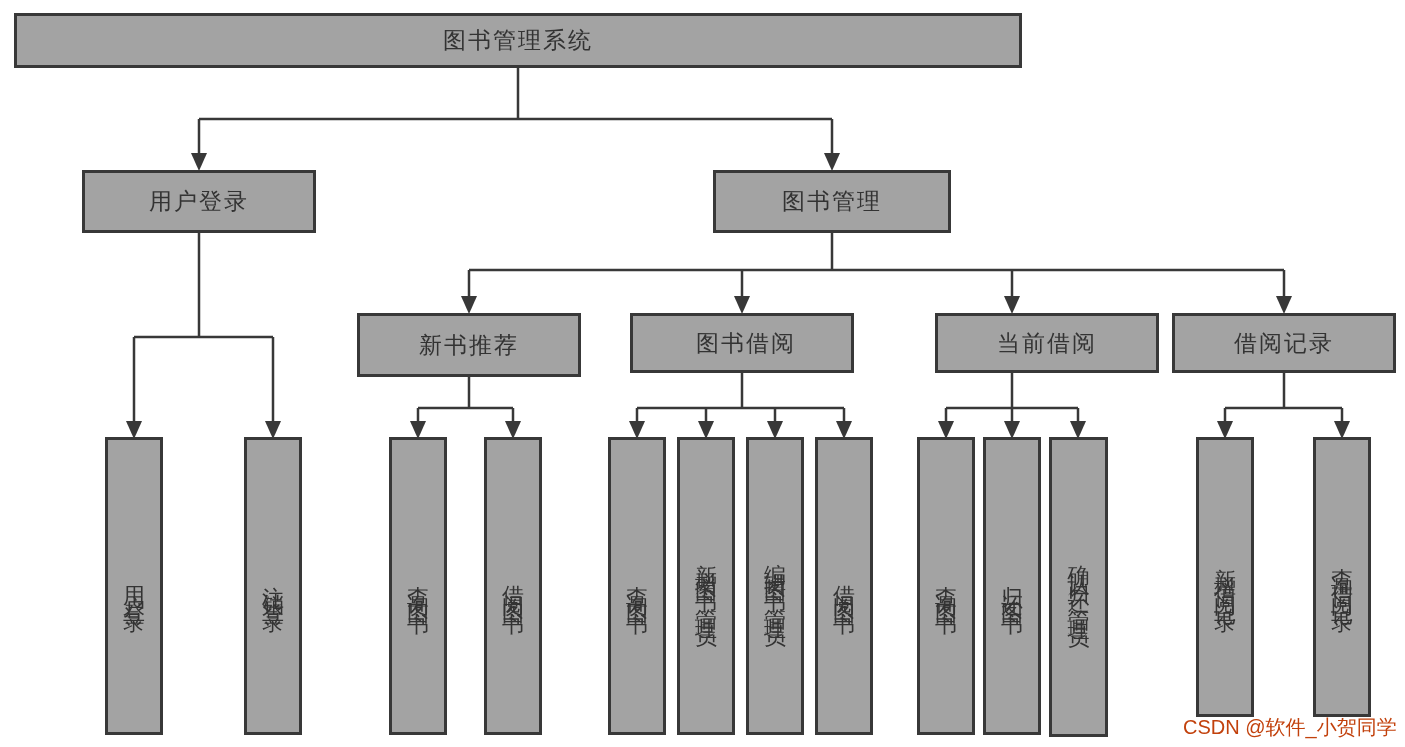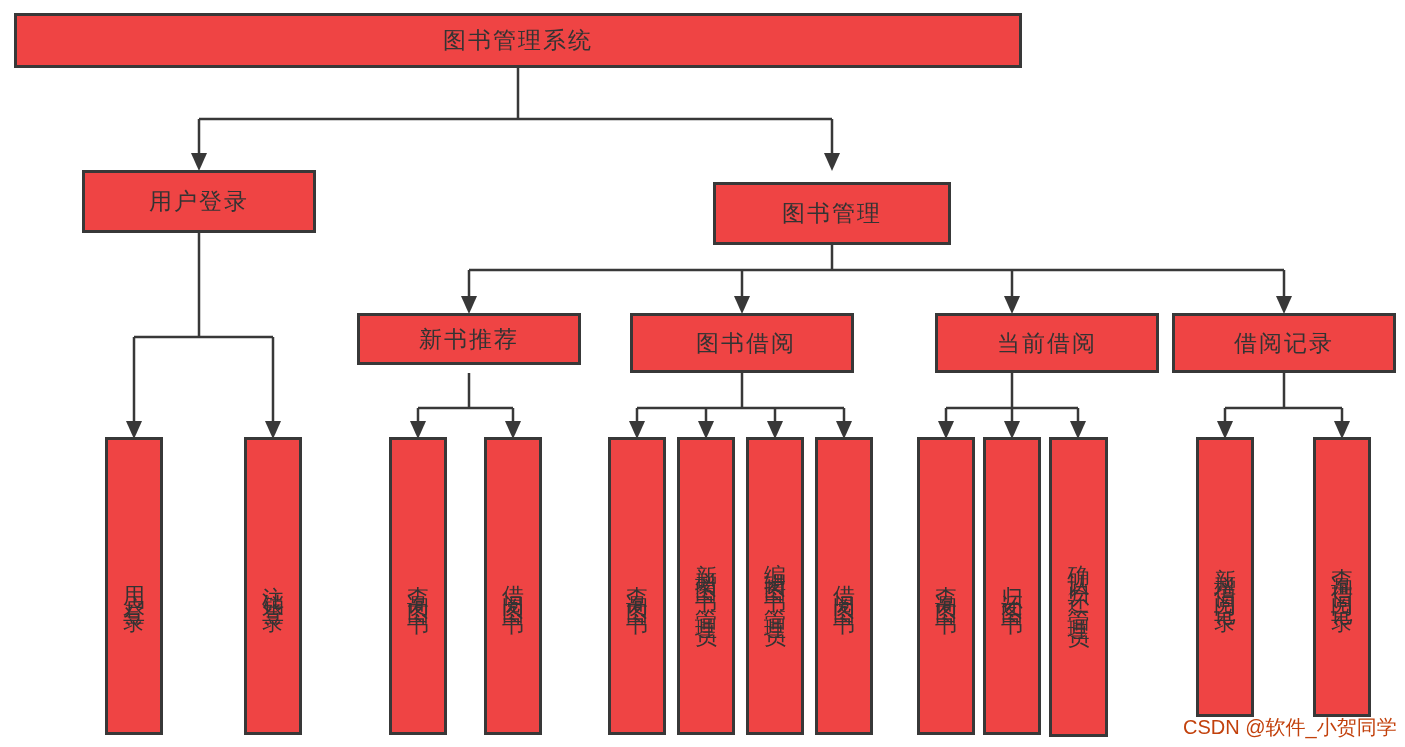--- a/index.html
+++ b/index.html
@@ -2,21 +2,21 @@
 <html><head>
 <meta charset="utf-8">
 <style>
   html,body{margin:0;padding:0;background:#fff;}
   .canvas{
     position:relative;width:1405px;height:747px;background:#ffffff;
     font-family:"Liberation Sans",sans-serif;overflow:hidden;
   }
   .connectors{position:absolute;left:0;top:0;}
   .box{
-    position:absolute;background:#ef4444;border:3px solid #383838;
+    position:absolute;background:#a3a3a3;border:3px solid #383838;
     box-sizing:border-box;display:flex;align-items:center;justify-content:center;
     color:#333333;
   }
   .hlabel{font-size:23px;letter-spacing:2px;white-space:nowrap;}
   .vtext{
     writing-mode:vertical-rl;text-orientation:mixed;
     font-size:22px;letter-spacing:9px;line-height:1;white-space:nowrap;
   }
   .watermark{
     position:absolute;left:1183px;top:714px;width:222px;
@@ -71,25 +71,25 @@
     </g>
   </svg>
 
   <div class="box" style="left:14px;top:13px;width:1008px;height:55px;">
     <span class="hlabel">图书管理系统</span>
   </div>
 
   <div class="box" style="left:82px;top:170px;width:234px;height:63px;">
     <span class="hlabel">用户登录</span>
   </div>
-  <div class="box" style="left:713px;top:170px;width:238px;height:63px;margin-top:12px;">
+  <div class="box" style="left:713px;top:170px;width:238px;height:63px;">
     <span class="hlabel">图书管理</span>
   </div>
 
-  <div class="box" style="left:357px;top:313px;width:224px;height:52px;">
+  <div class="box" style="left:357px;top:313px;width:224px;height:64px;">
     <span class="hlabel">新书推荐</span>
   </div>
   <div class="box" style="left:630px;top:313px;width:224px;height:60px;padding-left:8px;">
     <span class="hlabel">图书借阅</span>
   </div>
   <div class="box" style="left:935px;top:313px;width:224px;height:60px;">
     <span class="hlabel">当前借阅</span>
   </div>
   <div class="box" style="left:1172px;top:313px;width:224px;height:60px;">
     <span class="hlabel">借阅记录</span>

